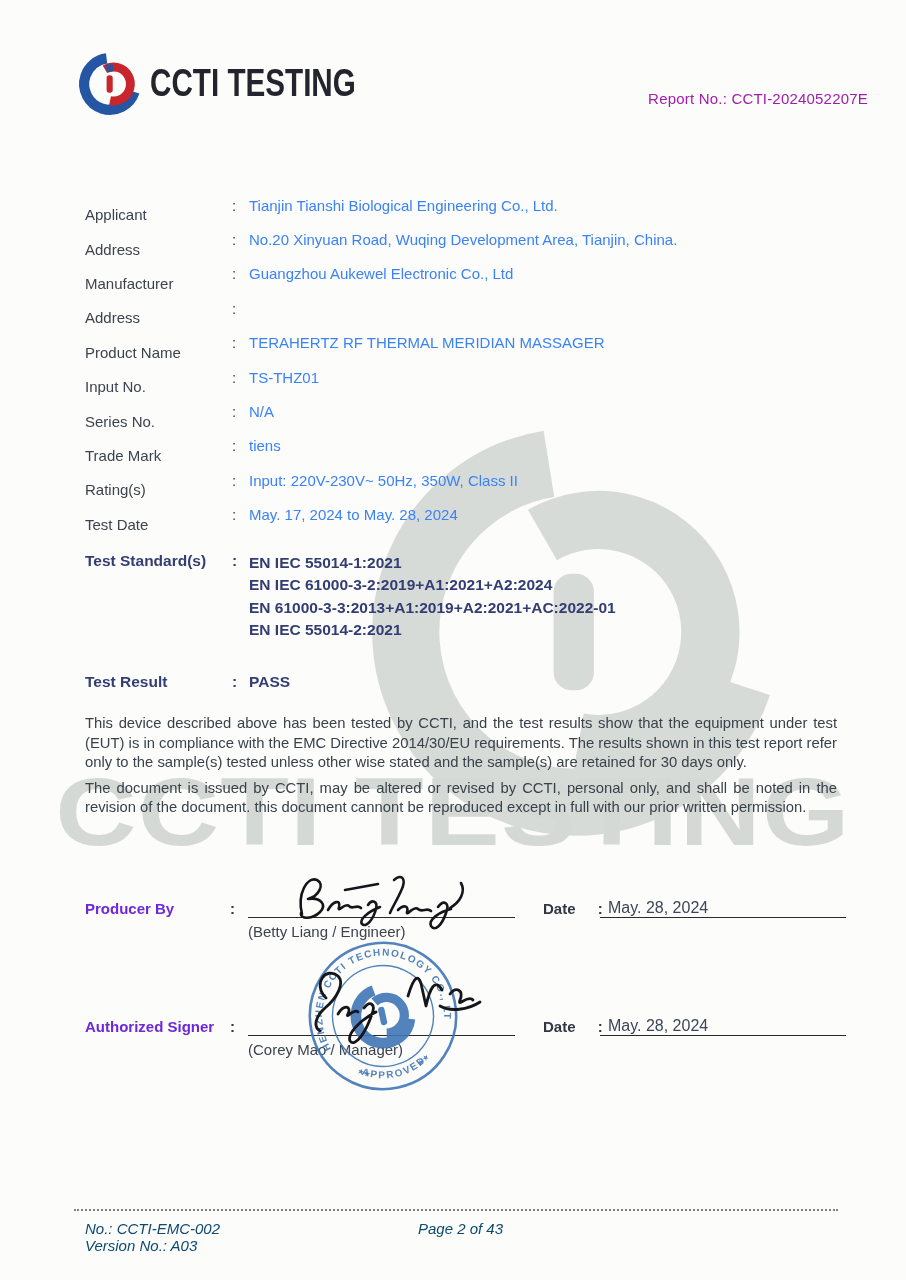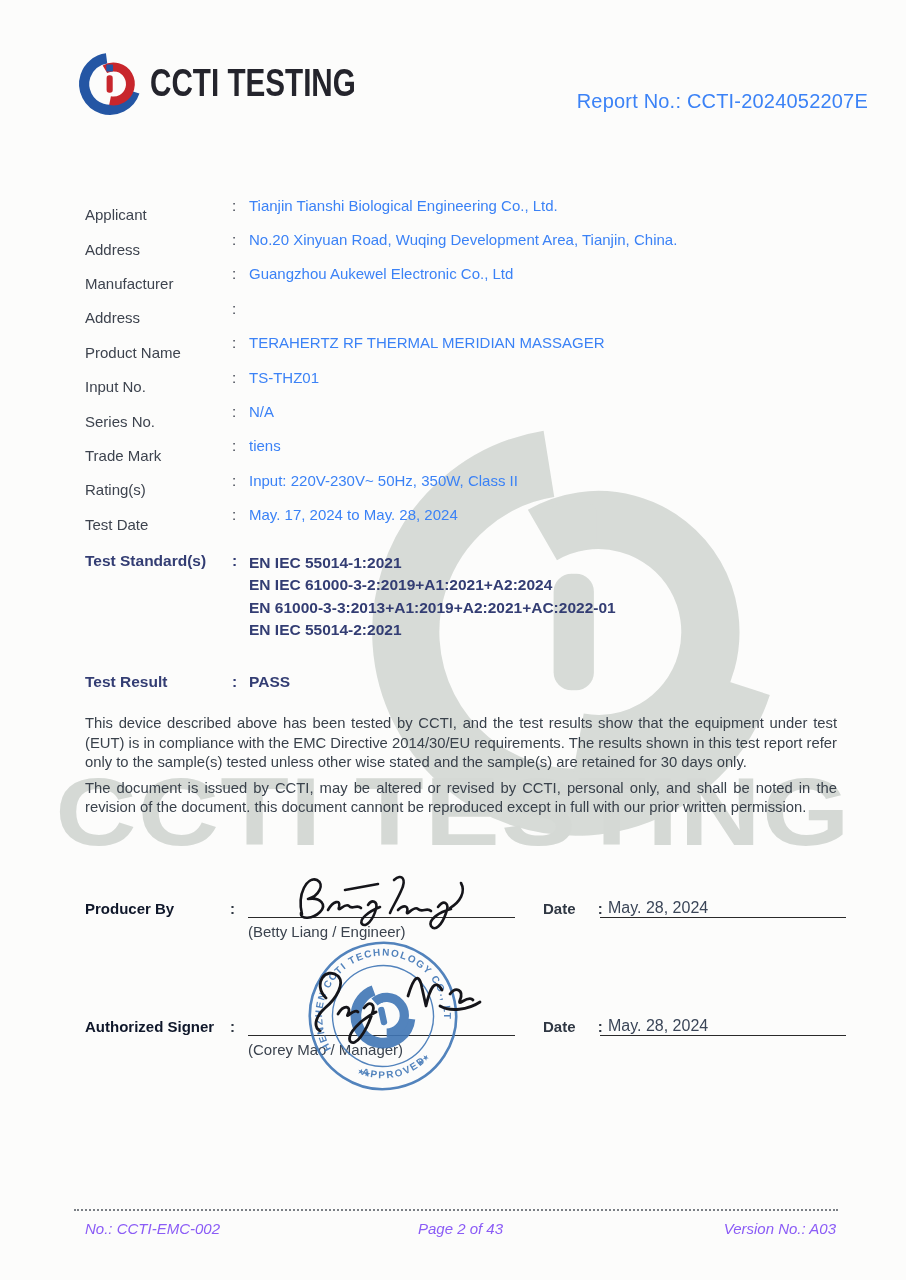--- a/index.html
+++ b/index.html
@@ -15,21 +15,21 @@
   
   .logo-mark{position:absolute;left:76px;top:50px;width:68px;height:68px;}
   .brand{
     position:absolute;left:150px;top:62px;
     font-size:38px;font-weight:bold;color:#24242c;
     transform:scaleX(0.78);transform-origin:left center;
     letter-spacing:0px;white-space:nowrap;
   }
   .report-no{
     position:absolute;right:38px;top:90px;
-    font-size:20px;color:#3b82f6;letter-spacing:0.2px;
+    font-size:15px;color:#a21caf;letter-spacing:0.2px;
   }
   .doc-title{
     position:absolute;left:0;right:0;top:131px;
     text-align:center;
     font-size:31px;font-weight:bold;color:#2c3589;letter-spacing:0.3px;
   }
   
   .wm-logo{position:absolute;left:352px;top:408px;width:448px;height:448px;z-index:0;opacity:0.95;}
   .wm-text{
     position:absolute;left:0;right:0;top:756px;z-index:0;
@@ -49,32 +49,32 @@
   .standards .col{width:17px;}
   .standards .items div{line-height:22.3px;}
   .result{position:absolute;left:85px;top:673px;z-index:1;display:flex;font-size:15.5px;font-weight:bold;color:#333d73;}
   .result .lab{width:147px;}
   .result .col{width:17px;}
   
   .paras{position:absolute;left:85px;top:714px;width:752px;z-index:1;}
   .paras p{margin:0 0 6px 0;font-size:14.8px;line-height:19.6px;text-align:justify;color:#39414b;}
   
   .sigrow{position:absolute;left:85px;z-index:2;font-size:15px;}
-  .sigrow .bold{font-weight:bold;color:#0f172a;}
+  .sigrow .bold{font-weight:bold;color:#6d28d9;}
   .sig-line{position:absolute;border-bottom:1.6px solid #2a2a2a;}
   .caption{position:absolute;font-size:15px;color:#3b434e;text-align:left;white-space:nowrap;}
   .date-group{position:absolute;font-size:15px;}
   .date-val{color:#3b4658;white-space:nowrap;}
   .sig-svg{position:absolute;z-index:4;}
   .stamp{position:absolute;left:296px;top:929px;width:174px;height:174px;z-index:3;opacity:0.9;transform:rotate(-12deg);}
   
   .footer-rule{position:absolute;left:74px;right:68px;top:1209px;border-top:2px dotted #7b8085;z-index:1;}
   .footer{position:absolute;left:85px;right:70px;top:1220px;z-index:1;
     display:flex;justify-content:space-between;
-    font-size:15px;font-style:italic;color:#8b5cf6;}
+    font-size:15px;font-style:italic;color:#0c4a6e;flex-direction:column;}
   .footer .fc{position:absolute;left:0;right:0;text-align:center;}
   .footer span{position:relative;}
 </style>
 </head>
 <body>
 
 <div class="page">
 
   <svg width="0" height="0" style="position:absolute">
     <defs>

